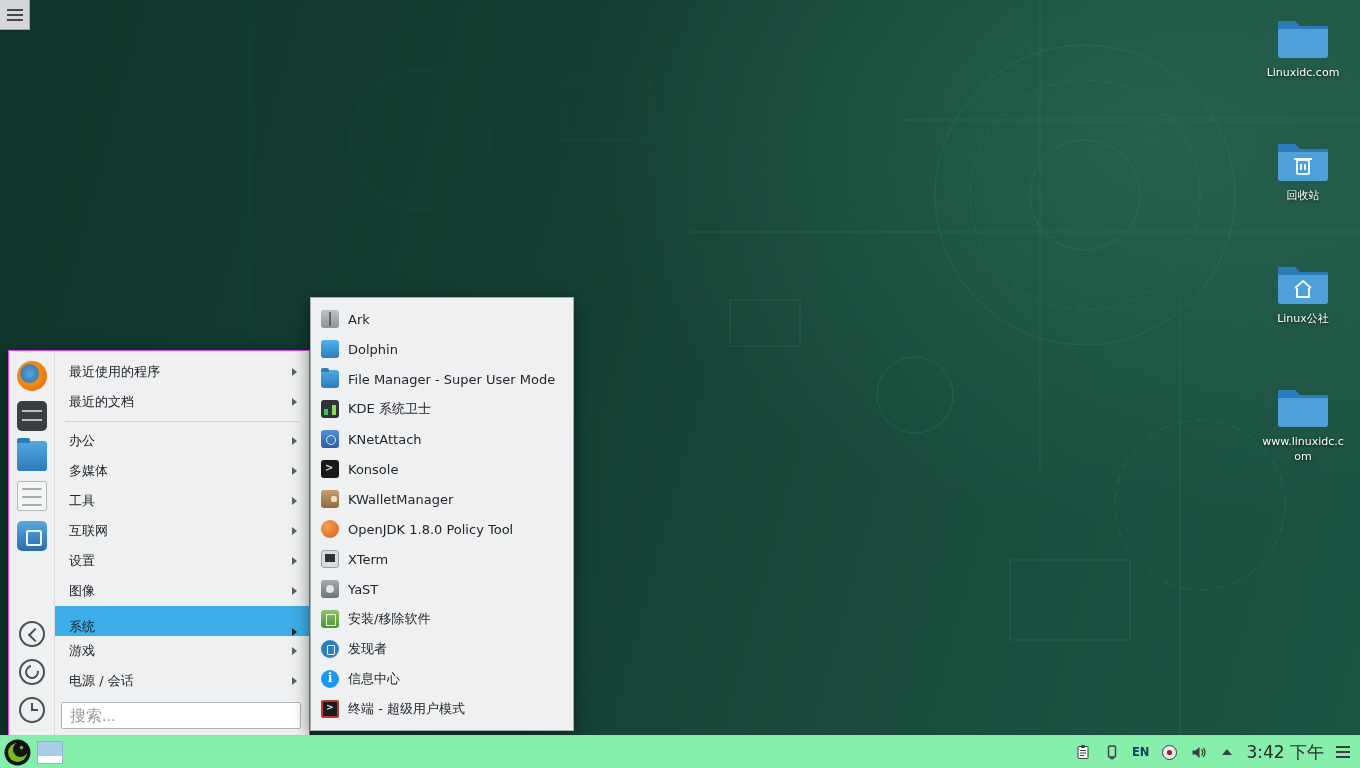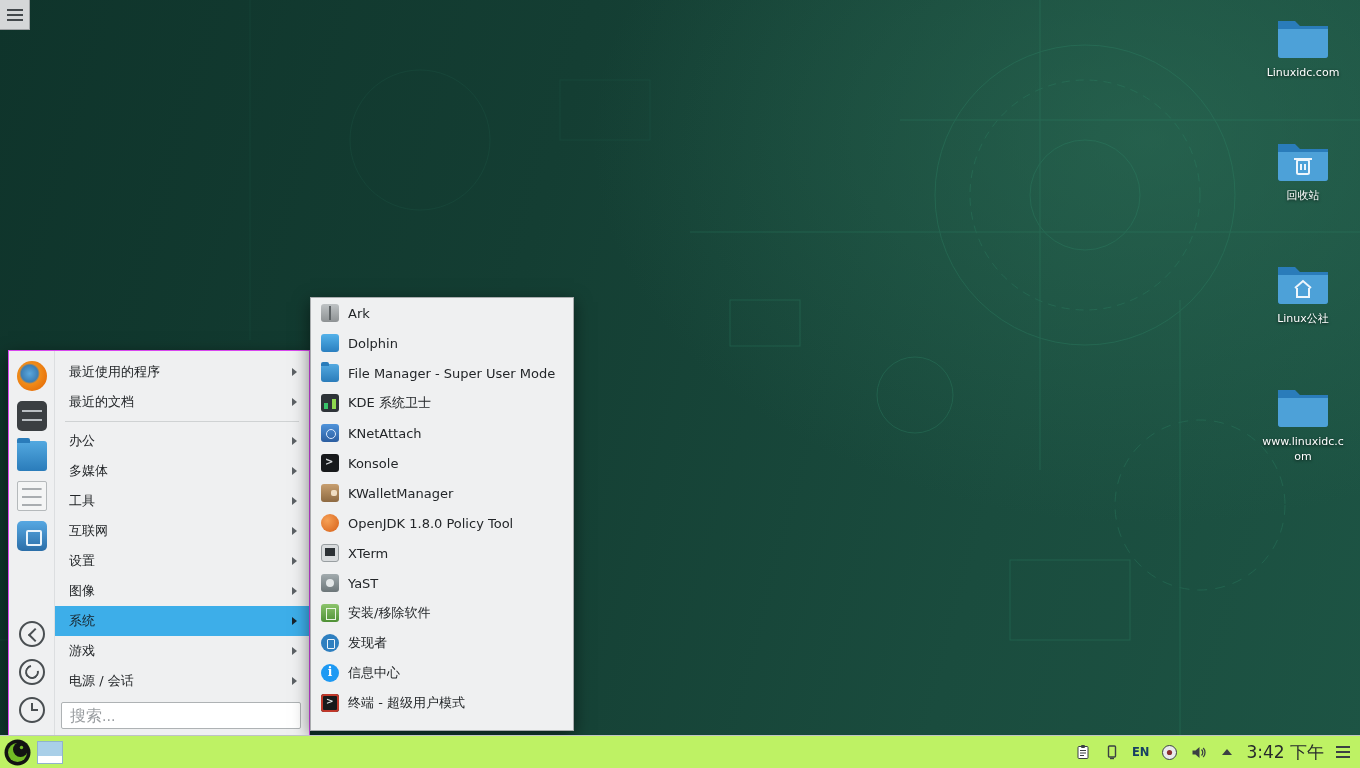--- a/index.html
+++ b/index.html
@@ -48,31 +48,31 @@
     border-left:2px solid #4a4f52; border-bottom:2px solid #4a4f52; transform:rotate(45deg); }
   .sess-restart::after { content:""; position:absolute; left:4px; top:4px; width:10px; height:10px;
     border:2px solid #4a4f52; border-top-color:transparent; border-radius:50%; transform:rotate(35deg); }
   .sess-shutdown::before { content:""; position:absolute; left:10px; top:4px; width:2px; height:8px; background:#4a4f52; }
   .sess-shutdown::after  { content:""; position:absolute; left:11px; top:10px; width:6px; height:2px; background:#4a4f52; }
 
   #menu-cats { position:absolute; left:46px; top:6px; right:0; }
   .cat-row { height:30px; display:flex; align-items:center; padding:0 12px 0 14px; cursor:pointer; }
   .cat-row .cat-label { flex:1; font-size:13px; color:#232629; }
   .cat-arrow { width:0; height:0; border-top:4px solid transparent; border-bottom:4px solid transparent; border-left:5px solid #5c6165; }
-  .cat-row.selected { background:#3daee9; }
+  .cat-row.selected { background:#3daee9;align-items:flex-end; }
   .cat-row.selected .cat-label { color:#17242c; }
   .cat-row.selected .cat-arrow { border-left-color:#17242c; }
   .cat-sep { height:1px; background:#cfd2d3; margin:4px 10px; }
   #menu-search { position:absolute; left:52px; right:8px; bottom:7px; height:27px; background:#ffffff;
     border:1px solid #aeb2b4; border-radius:2px; padding:0 8px; font-size:16px; color:#232629; outline:none; }
   #menu-search::placeholder { color:#9a9ea1; }
 
   
   #submenu { position:absolute; left:310px; top:297px; width:264px; height:434px; background:#eff0f1;
-    border:1px solid #a9acae; box-shadow:0 5px 16px rgba(0,0,0,.5); z-index:6; padding-top:0; }
+    border:1px solid #a9acae; box-shadow:0 5px 16px rgba(0,0,0,.5); z-index:6; padding-top:6px; }
   .app-row { height:30px; display:flex; align-items:center; gap:9px; padding:0 10px; cursor:pointer; }
   .app-row .app-label { font-size:13px; color:#232629; white-space:nowrap; }
   .app-icon { width:18px; height:18px; border-radius:3px; position:relative; flex:0 0 18px; }
   .ic-ark { background:linear-gradient(180deg,#bec2c4,#8e9294); }
   .ic-ark::after { content:""; position:absolute; left:8px; top:2px; width:2px; height:14px; background:#5d6265; }
   .ic-dolphin { background:linear-gradient(180deg,#53b1e9,#2a7fc0); }
   .ic-folder { background:linear-gradient(180deg,#53a9e0,#2a7cba); }
   .ic-folder::before { content:""; position:absolute; top:-2px; left:0; width:8px; height:4px; background:#2a7cba; border-radius:2px 2px 0 0; }
   .ic-sysguard { background:#2e3338; }
   .ic-sysguard::before { content:""; position:absolute; left:3px; bottom:3px; width:4px; height:6px; background:#39c26a; }
@@ -91,21 +91,21 @@
   .ic-install { background:linear-gradient(180deg,#8cc46c,#4f9136); }
   .ic-install::after { content:""; position:absolute; left:5px; top:4px; width:8px; height:10px; border:1.5px solid #eaf6e2; }
   .ic-discover { background:#2e7fc0; border-radius:50%; }
   .ic-discover::after { content:""; position:absolute; left:6px; top:5px; width:6px; height:8px; border:1.5px solid #eaf4fb; border-radius:1px; }
   .ic-info { background:#1d99f3; border-radius:50%; }
   .ic-info::after { content:"i"; position:absolute; left:0; right:0; top:1px; text-align:center; color:#fff; font:bold 12px "DejaVu Serif", serif; }
   .ic-rootterm { background:#17191b; box-shadow:inset 0 0 0 2px #c0392b; }
   .ic-rootterm::after { content:">"; position:absolute; left:5px; top:2px; color:#e8eaec; font-size:9px; font-weight:bold; }
 
   
-  #taskbar { position:absolute; left:0; right:0; bottom:0; height:33px; background:#bef264; border-top:1px solid #bfc3c5;
+  #taskbar { position:absolute; left:0; right:0; bottom:0; height:33px; background:#86efac; border-top:1px solid #bfc3c5;
     display:flex; align-items:center; padding:0 8px 0 4px; z-index:10; }
   #launcher-btn { width:27px; height:27px; cursor:pointer; flex:0 0 auto; }
   #pager { width:26px; height:23px; margin-left:6px; border:1px solid #8fb3cb; cursor:pointer;
     background:linear-gradient(180deg,#a9cfe8 0%,#a9cfe8 66%,#ffffff 66%,#ffffff 100%); }
   #tb-spacer { flex:1; }
   .tray { display:flex; align-items:center; gap:11px; }
   .tray-ic { width:18px; height:18px; display:flex; align-items:center; justify-content:center; cursor:pointer; }
   #kbd-layout { font-size:11.5px; font-weight:bold; color:#173f63; cursor:pointer; }
   .chev-up { width:0; height:0; border-left:5px solid transparent; border-right:5px solid transparent; border-bottom:6px solid #3b4043; }
   #clock { font-size:17px; color:#26292b; margin:0 10px 0 10px; white-space:nowrap; cursor:pointer; }

